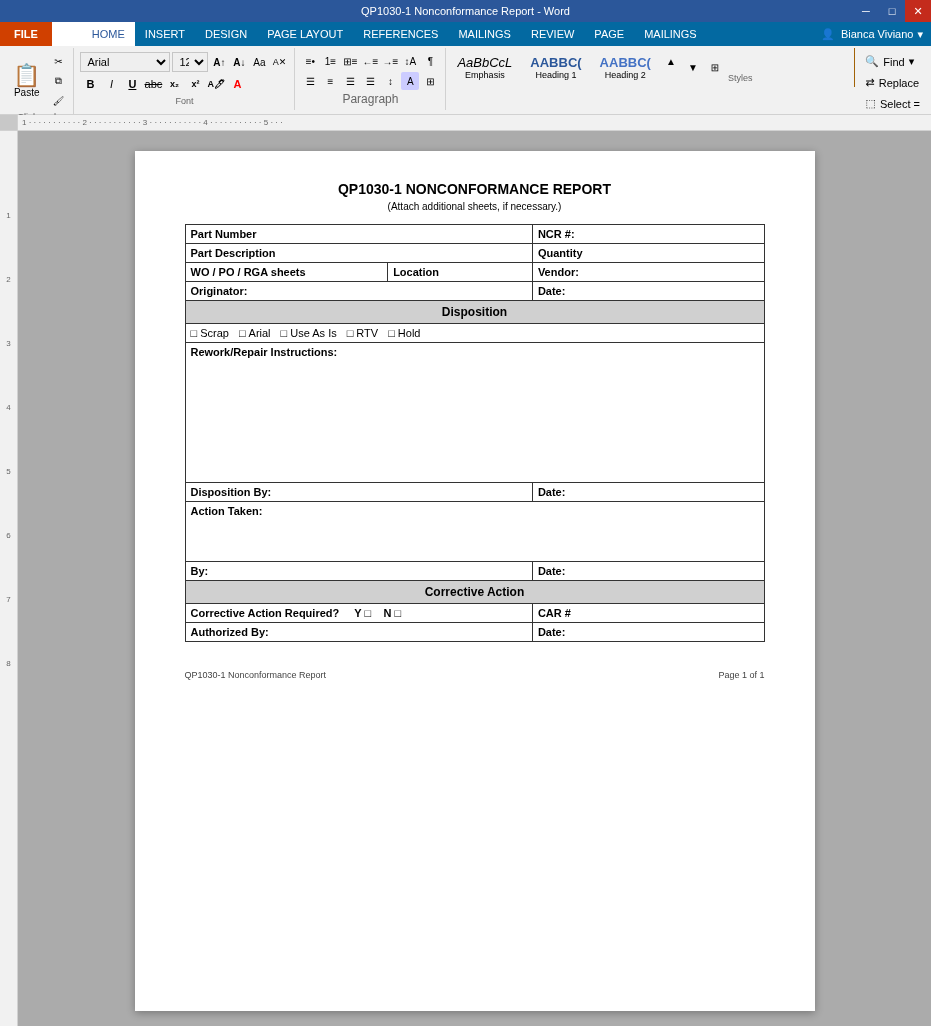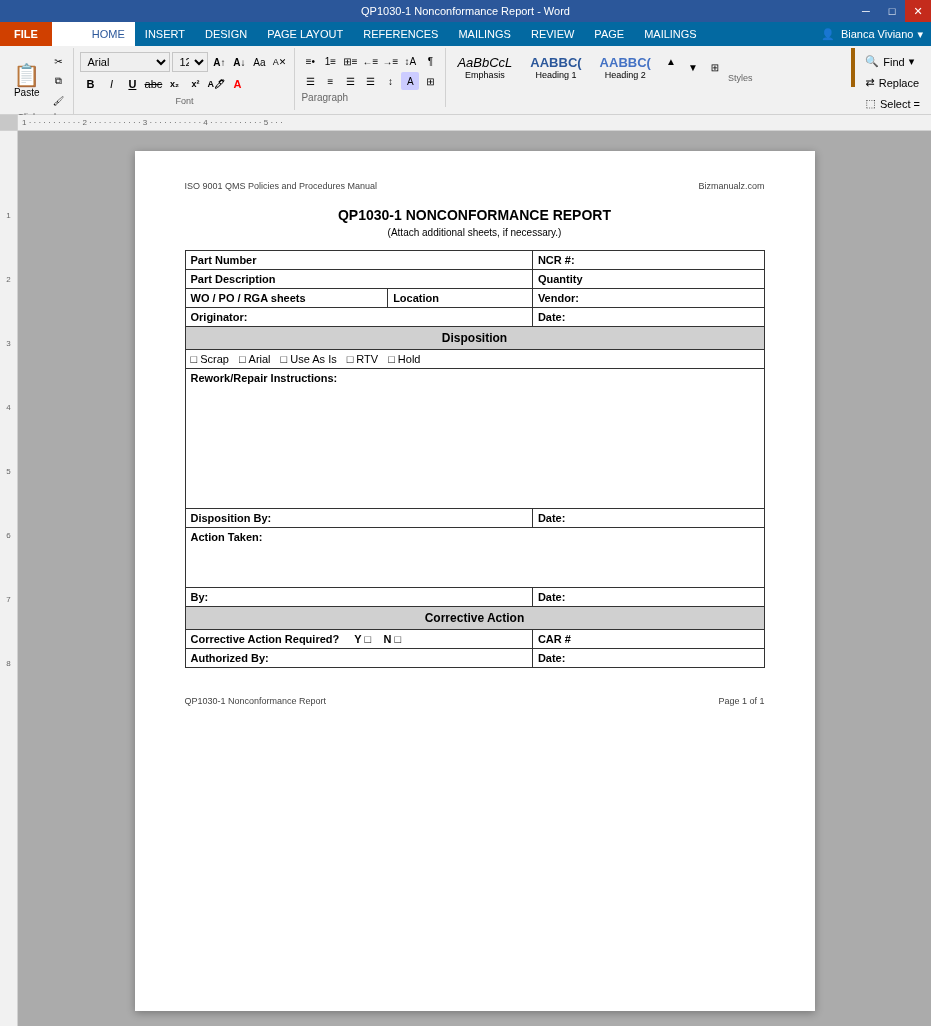--- a/index.html
+++ b/index.html
@@ -125,21 +125,21 @@
     .fmt-btn.bold { font-weight: bold; }
     .fmt-btn.italic { font-style: italic; font-weight: normal; }
     .fmt-btn.underline { text-decoration: underline; }
 
     
     .styles-group {
       display: flex;
       align-items: center;
       gap: 4px;
       padding: 4px;
-      border-right: 4px solid #a16207;
+      border-right: 1px solid #a16207;
       flex: 1;
     }
     .style-item {
       display: flex;
       flex-direction: column;
       align-items: center;
       padding: 2px 6px;
       border: 1px solid transparent;
       border-radius: 2px;
       cursor: pointer;
@@ -357,21 +357,21 @@
       </div>
       <div style="display:flex;gap:2px;margin-top:2px;">
         <button class="small-btn">☰</button>
         <button class="small-btn">≡</button>
         <button class="small-btn">☰</button>
         <button class="small-btn">☰</button>
         <button class="small-btn">↕</button>
         <button class="small-btn" style="background:#ccf;">A</button>
         <button class="small-btn">⊞</button>
       </div>
-      <div style="font-size:10px;color:#666;margin-top:auto;padding-top:2px;">Paragraph</div>
+      <div style="font-size:12px;color:#666;margin-top:auto;padding-top:2px;text-align:center;">Paragraph</div>
     </div>
 
     <div class="styles-group">
       <div style="display:flex;flex-direction:column;align-items:center;">
         <div class="style-item">
           <span style="font-style:italic;font-size:13px;">AaBbCcL</span>
           <span style="font-size:9px;">Emphasis</span>
         </div>
       </div>
       <div style="display:flex;flex-direction:column;align-items:center;">
@@ -428,24 +428,20 @@
     <span style="font-size:8px;color:#666;">4</span>
     <span style="font-size:8px;color:#666;">5</span>
     <span style="font-size:8px;color:#666;">6</span>
     <span style="font-size:8px;color:#666;">7</span>
     <span style="font-size:8px;color:#666;">8</span>
   </div>
 
   <div class="doc-area" style="flex:1;">
     <div class="page">
 
-      <div class="page-header">
-        <span>ISO 9001 QMS Policies and Procedures Manual</span>
-        <span>Bizmanualz.com</span>
-      </div>
 
       <div class="doc-title">QP1030-1 NONCONFORMANCE REPORT</div>
       <div class="doc-subtitle">(Attach additional sheets, if necessary.)</div>
 
       <table class="form-table">
 
         <tbody>
             <tr>
           <td colspan="2" class="label-cell" style="width:60%;">Part Number</td>
           <td class="label-cell" style="width:40%;">NCR #:</td>

